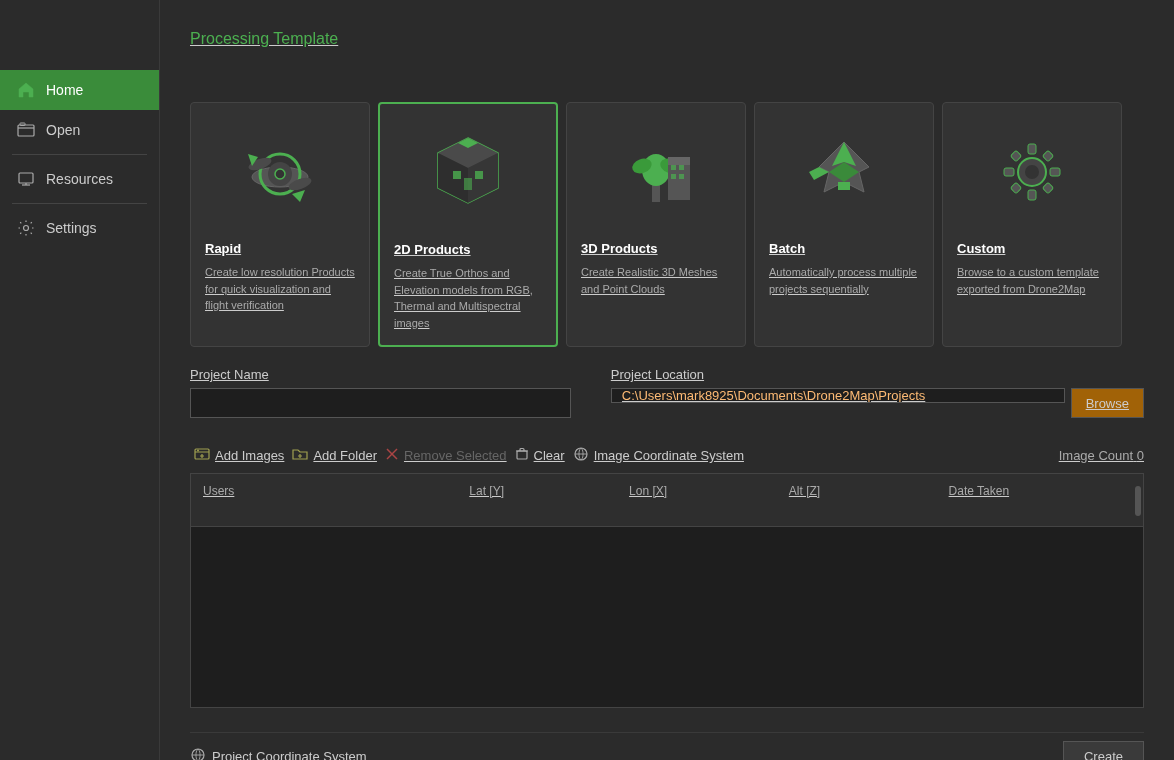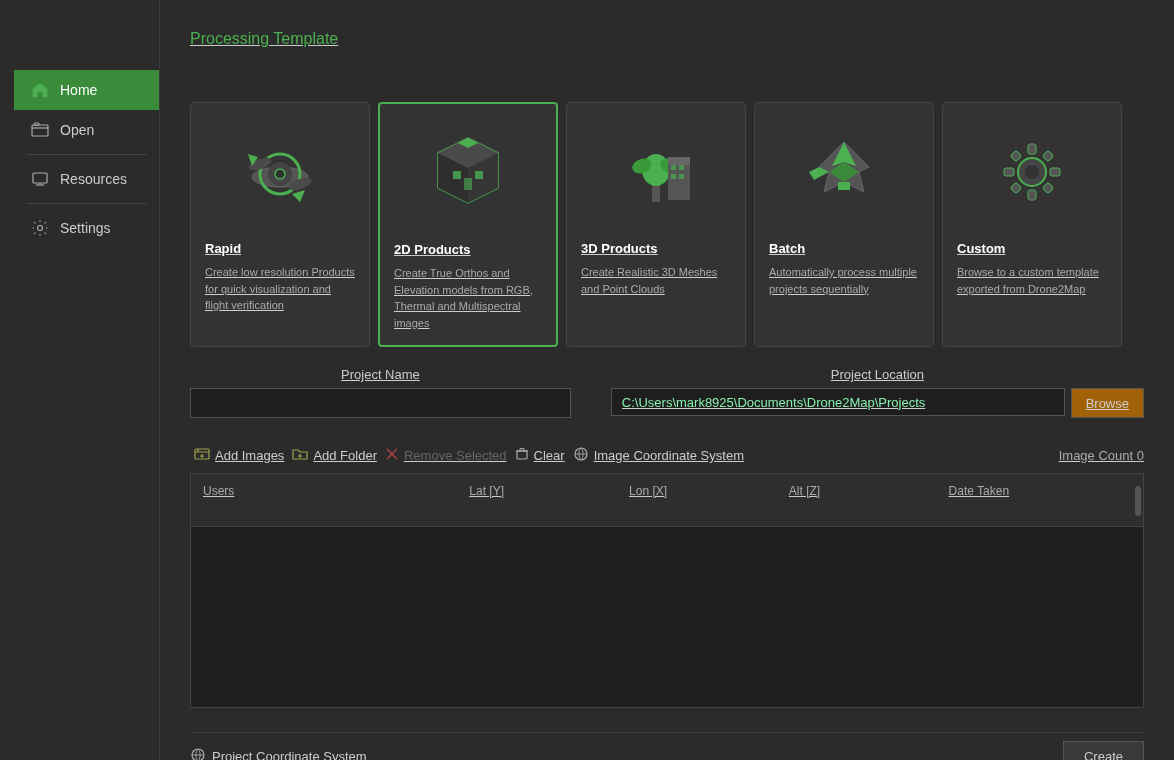--- a/index.html
+++ b/index.html
@@ -14,21 +14,20 @@
       display: flex;
     }
 
     
     .sidebar {
       width: 160px;
       background: #2b2b2b;
       padding-top: 70px;
       flex-shrink: 0;
       border-right: 1px solid #3a3a3a;
-      padding-left: 14px;
     }
     .sidebar-item {
       display: flex;
       align-items: center;
       gap: 10px;
       padding: 10px 16px;
       cursor: pointer;
       color: #cccccc;
       font-size: 14px;
     }
@@ -124,21 +123,20 @@
     }
 
     .project-location-section {
       flex: 1.4;
     }
 
     .field-label {
       font-size: 13px;
       color: #cccccc;
       margin-bottom: 6px;
-      text-align: center;
     }
 
     .text-input {
       width: 100%;
       background: #1e1e1e;
       border: 1px solid #555555;
       color: #cccccc;
       padding: 6px 10px;
       font-size: 13px;
       outline: none;
@@ -147,25 +145,25 @@
 
     .location-row {
       display: flex;
       gap: 6px;
     }
 
     .location-input {
       flex: 1;
       background: #1e1e1e;
       border: 1px solid #555555;
-      color: #86efac;
+      color: #fdba74;
       padding: 6px 10px;
       font-size: 13px;
       outline: none;
-      height: 28px;
+      height: 15px;
     }
 
     .btn {
       background: #a16207;
       border: 1px solid #555555;
       color: #cccccc;
       padding: 4px 14px;
       font-size: 13px;
       cursor: pointer;
       height: 30px;

